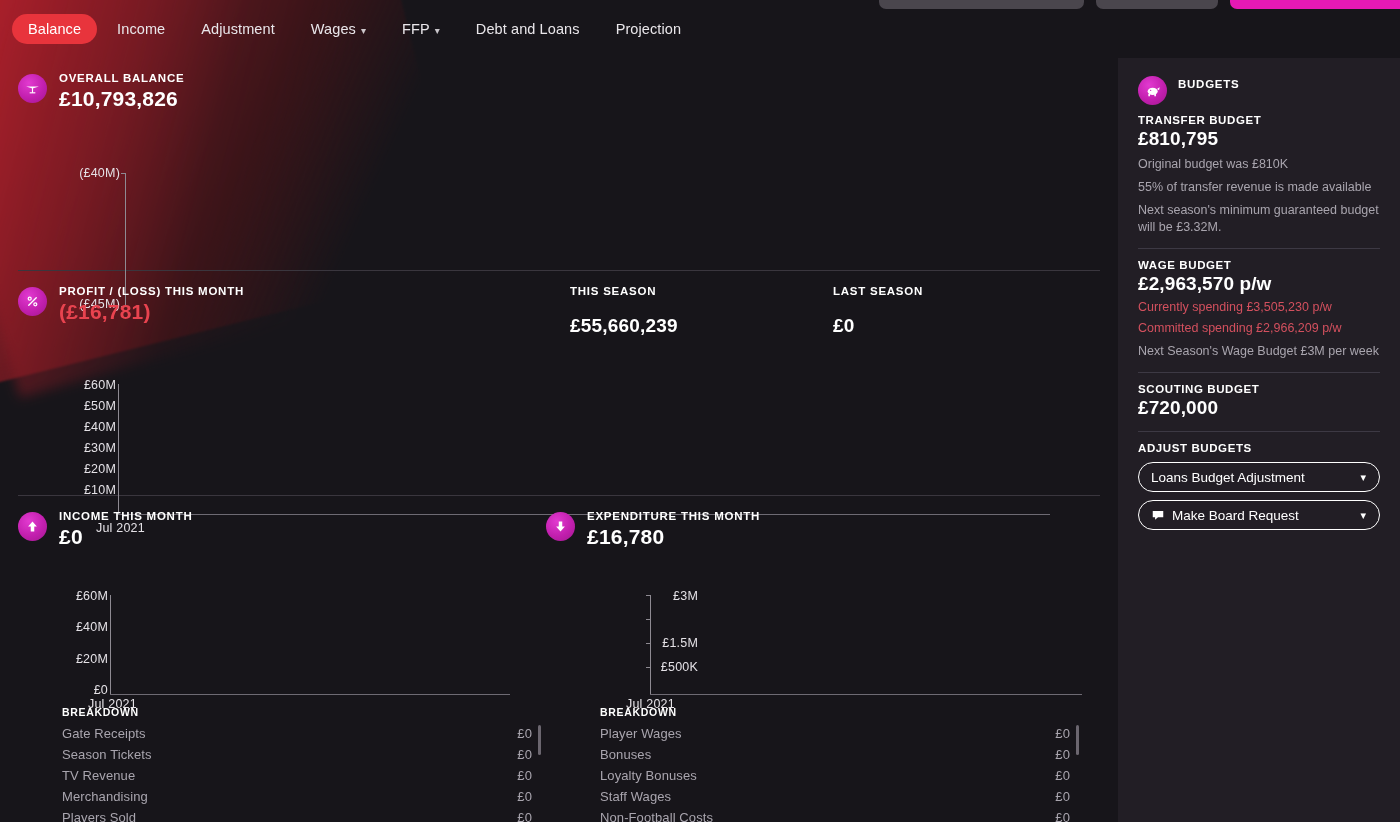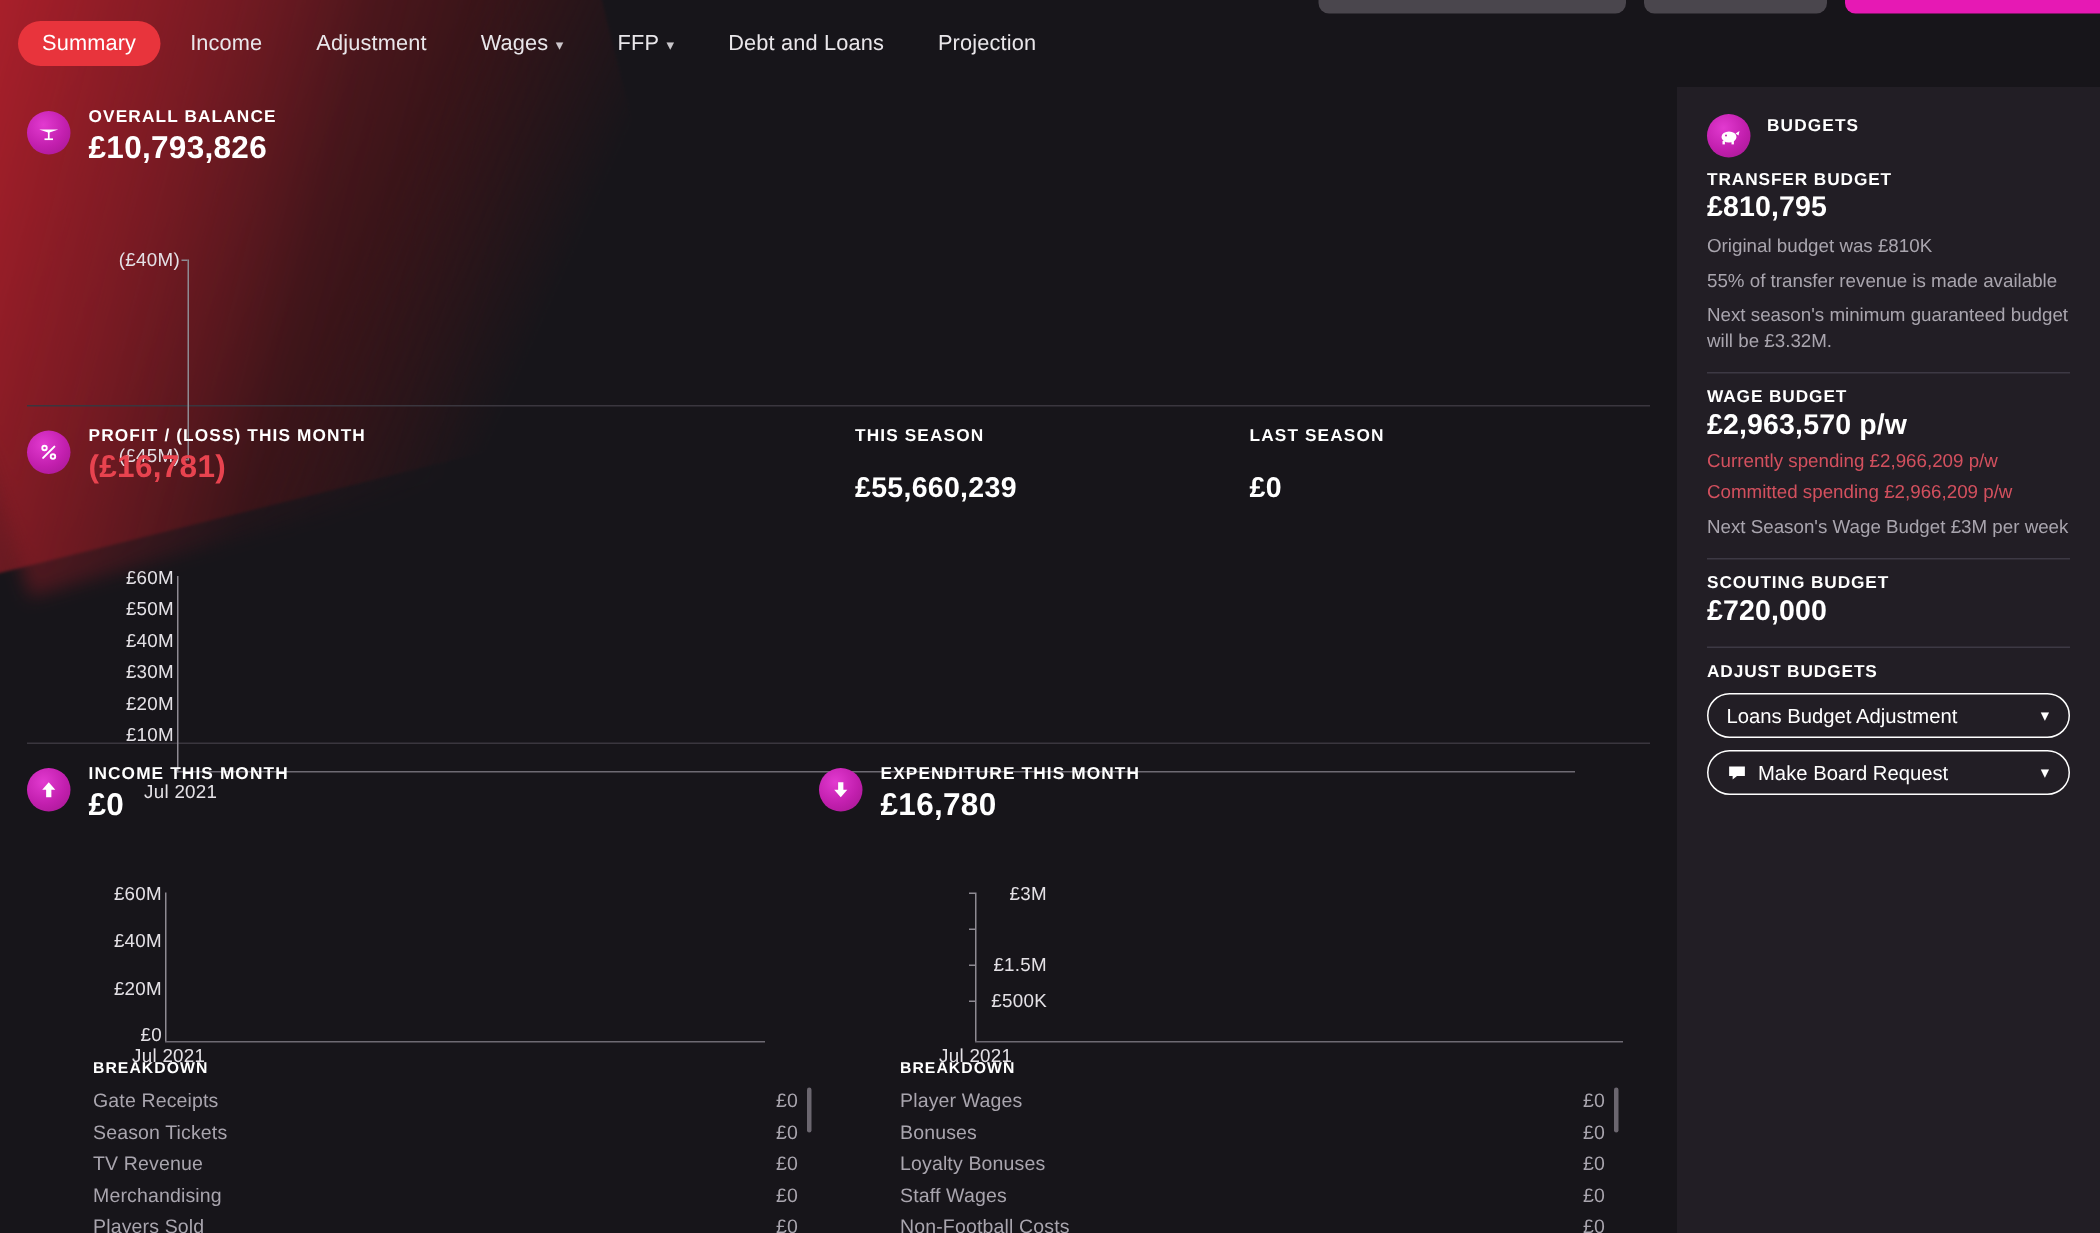--- a/index.html
+++ b/index.html
@@ -149,21 +149,21 @@
   <div class="red-wash2"></div>
 
   <div class="topright">
     <div class="tr-chip w1"></div>
     <div class="tr-chip w2"></div>
     <div class="tr-chip pink"></div>
   </div>
 
   <div class="tabbar">
     <div class="tab active">
-      <span>Summary</span>
+      <span>Balance</span>
     </div>
     <div class="tab">
       <span>Income</span>
     </div>
     <div class="tab">
       <span>Adjustment</span>
     </div>
     <div class="tab">
       <span>Wages</span>
       <span class="caret">▾</span>
@@ -377,21 +377,21 @@
       <div class="sb-note">Original budget was £810K</div>
       <div class="sb-note">55% of transfer revenue is made available</div>
       <div class="sb-note">Next season's minimum guaranteed budget will be £3.32M.</div>
     </div>
 
     <div class="sb-div"></div>
 
     <div>
       <div class="sb-label">Wage Budget</div>
       <div class="sb-big">£2,963,570 p/w</div>
-      <div class="sb-note red">Currently spending £2,966,209 p/w</div>
+      <div class="sb-note red">Currently spending £3,505,230 p/w</div>
       <div class="sb-note red">Committed spending £2,966,209 p/w</div>
       <div class="sb-note">Next Season's Wage Budget £3M per week</div>
     </div>
 
     <div class="sb-div"></div>
 
     <div>
       <div class="sb-label">Scouting Budget</div>
       <div class="sb-big">£720,000</div>
     </div>

